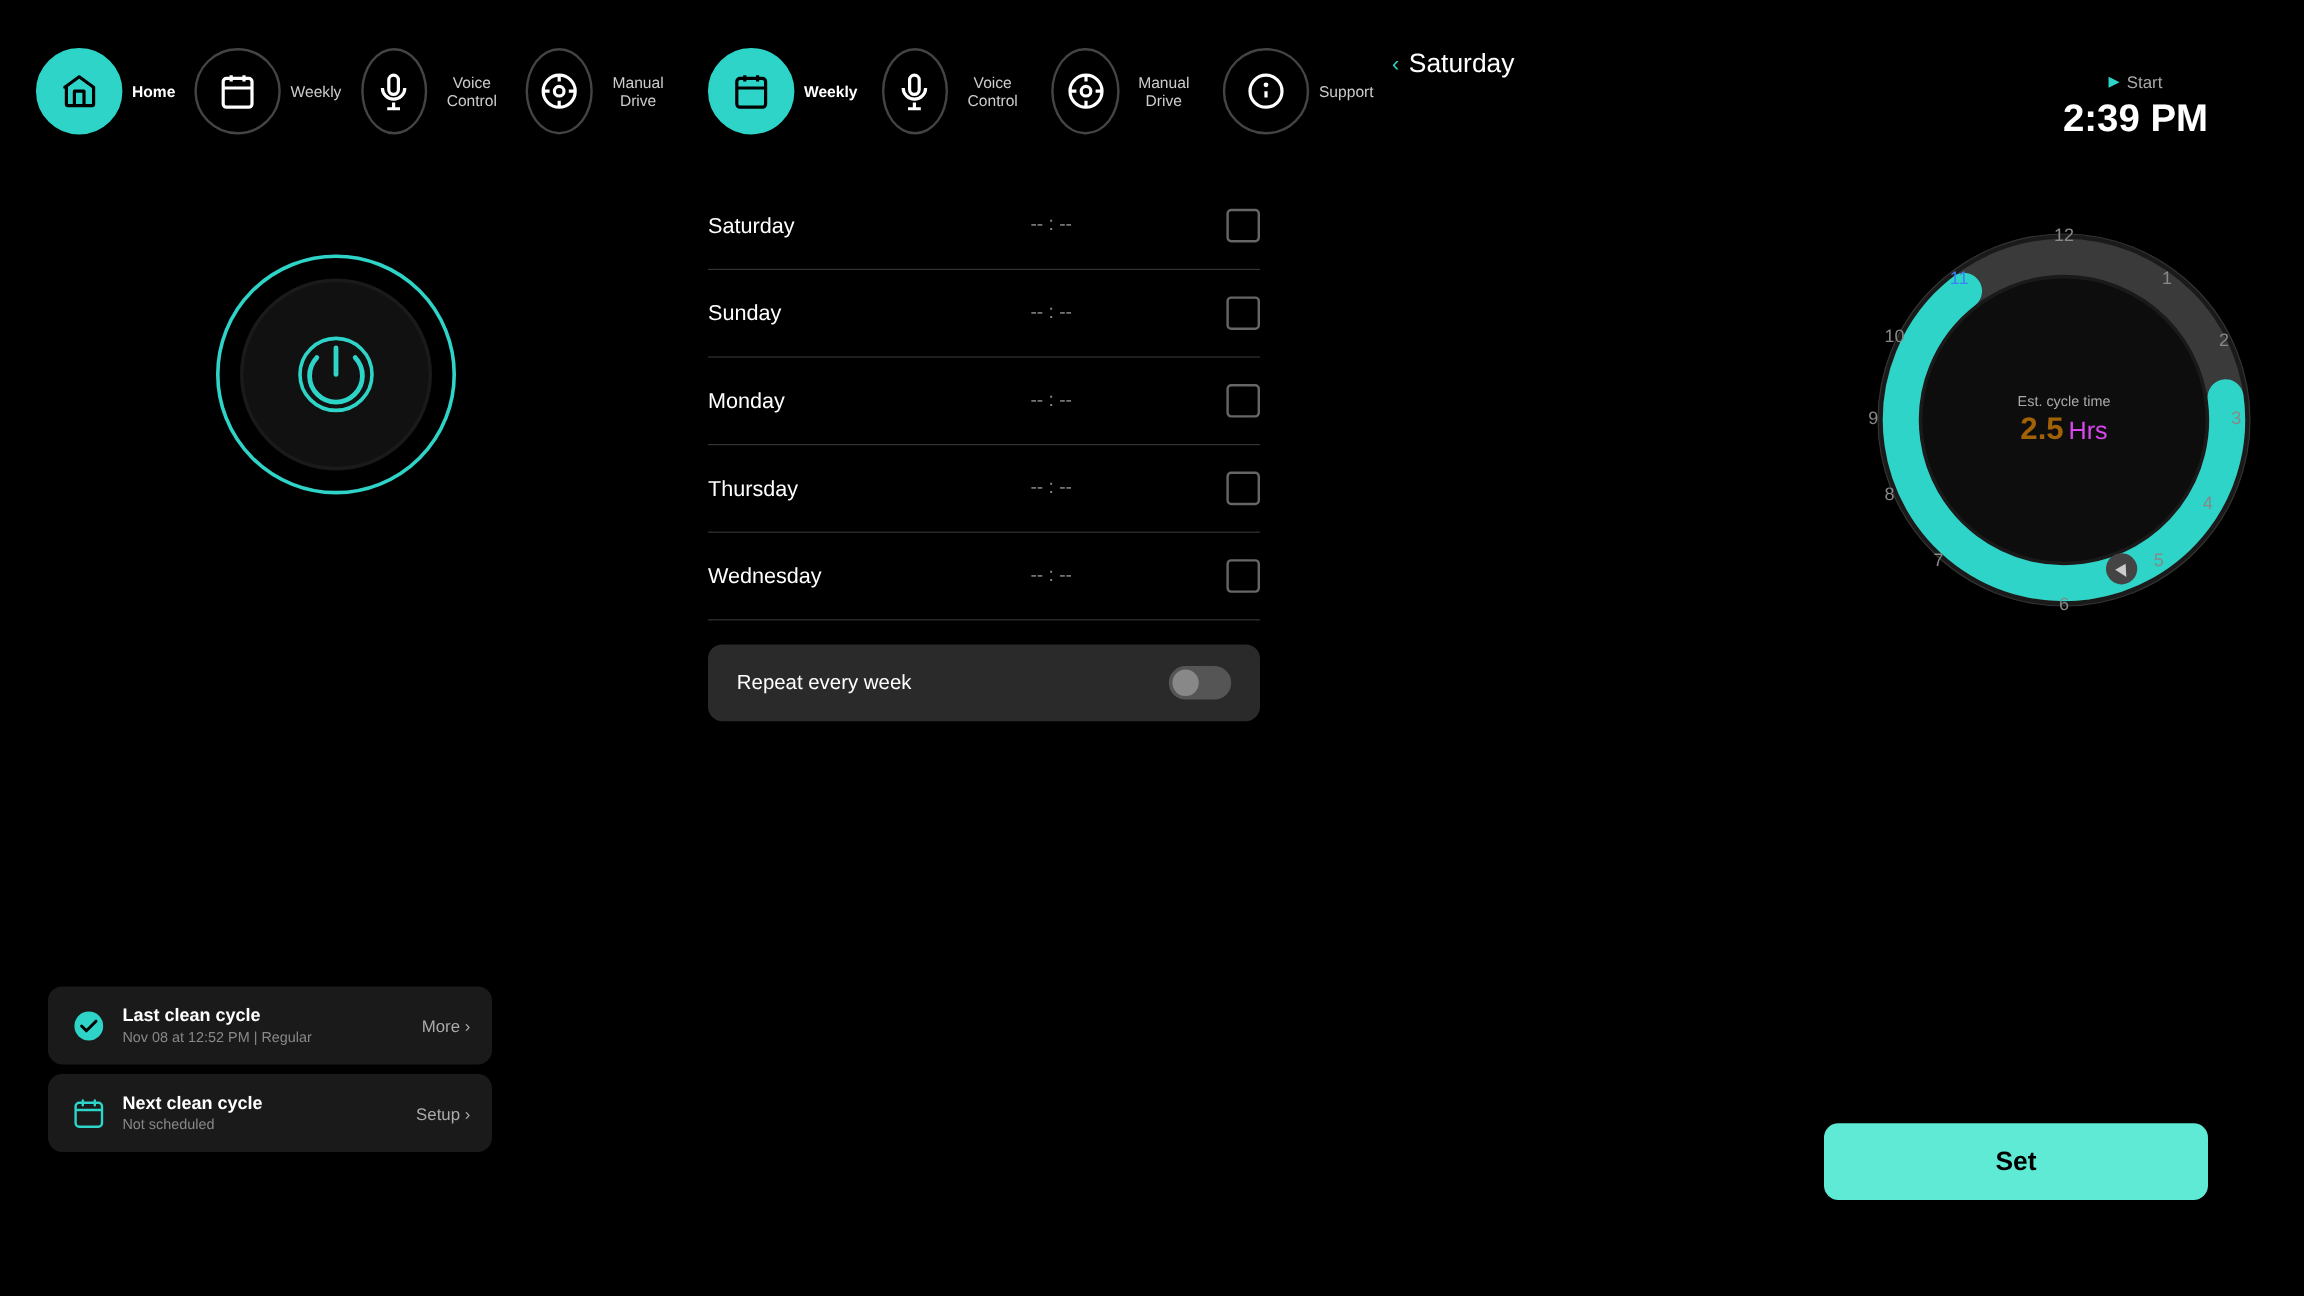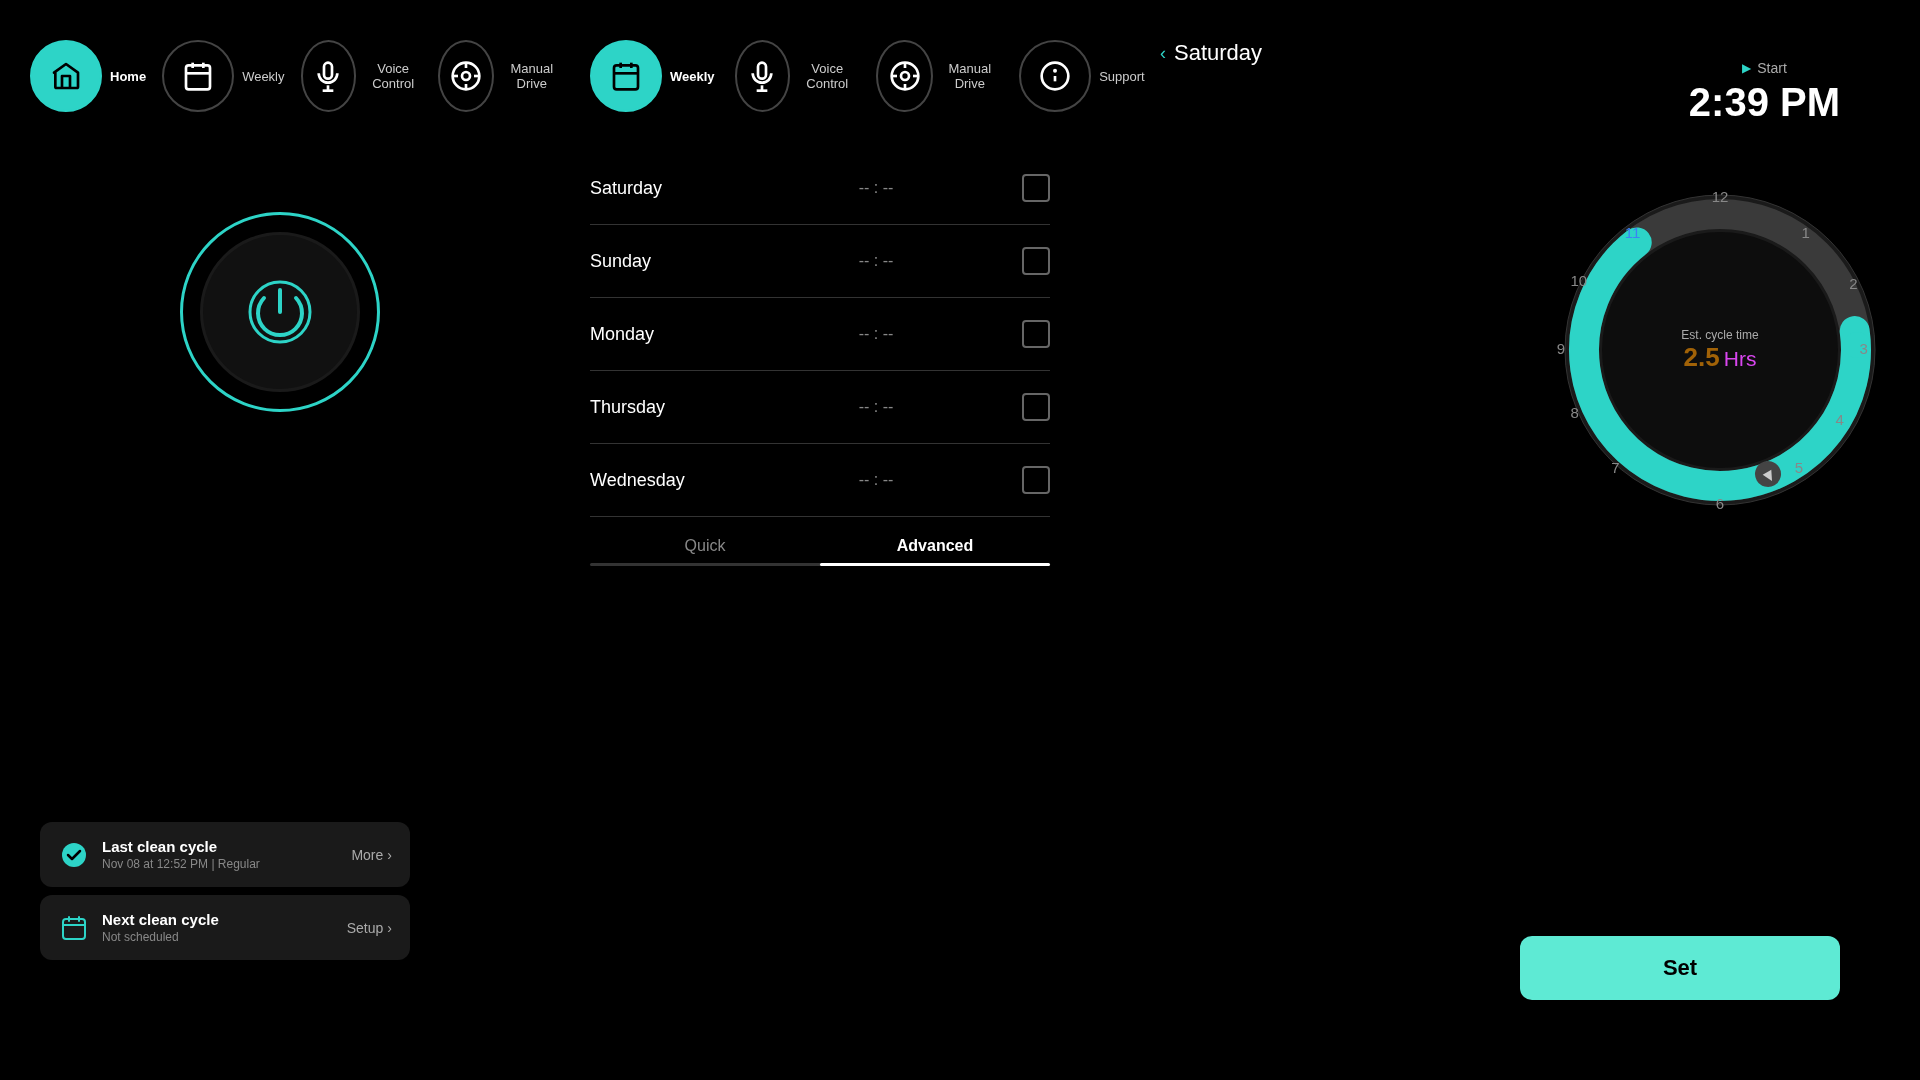--- a/index.html
+++ b/index.html
@@ -333,21 +333,21 @@
       gap: 6px;
       justify-content: center;
     }
 
     .start-play {
       color: #2dd4c7;
       font-size: 12px;
     }
 
     .start-value {
-      font-size: 40px;
+      font-size: 32px;
       font-weight: 700;
       color: #fff;
       margin-top: 4px;
     }
 
     
     .clock-container {
       position: absolute;
       top: 180px;
       right: 30px;
@@ -600,30 +600,27 @@
       <span class="schedule-time">-- : --</span>
       <div class="schedule-checkbox"></div>
     </div>
     <div class="schedule-row">
       <span class="schedule-day">Wednesday</span>
       <span class="schedule-time">-- : --</span>
       <div class="schedule-checkbox"></div>
     </div>
   </div>
 
-
-  <div class="tabs-container">
-    <div class="tabs-row">
-      <span class="tab-item">Quick</span>
-      <span class="tab-item active">Advanced</span>
-    </div>
-    <div class="tab-underline-bar">
-      <div class="tab-underline-active"></div>
-    </div>
-  </div>
+  <div class="repeat-toggle">
+    <span class="repeat-label">Repeat every week</span>
+    <div class="toggle-switch">
+      <div class="toggle-knob"></div>
+    </div>
+  </div>
+
 </div>
 
 <div class="right-panel">
 
   <div class="day-header">
     <span class="day-header-chevron">‹</span>
     <span class="day-header-text">Saturday</span>
   </div>
 
   <div class="start-time">

